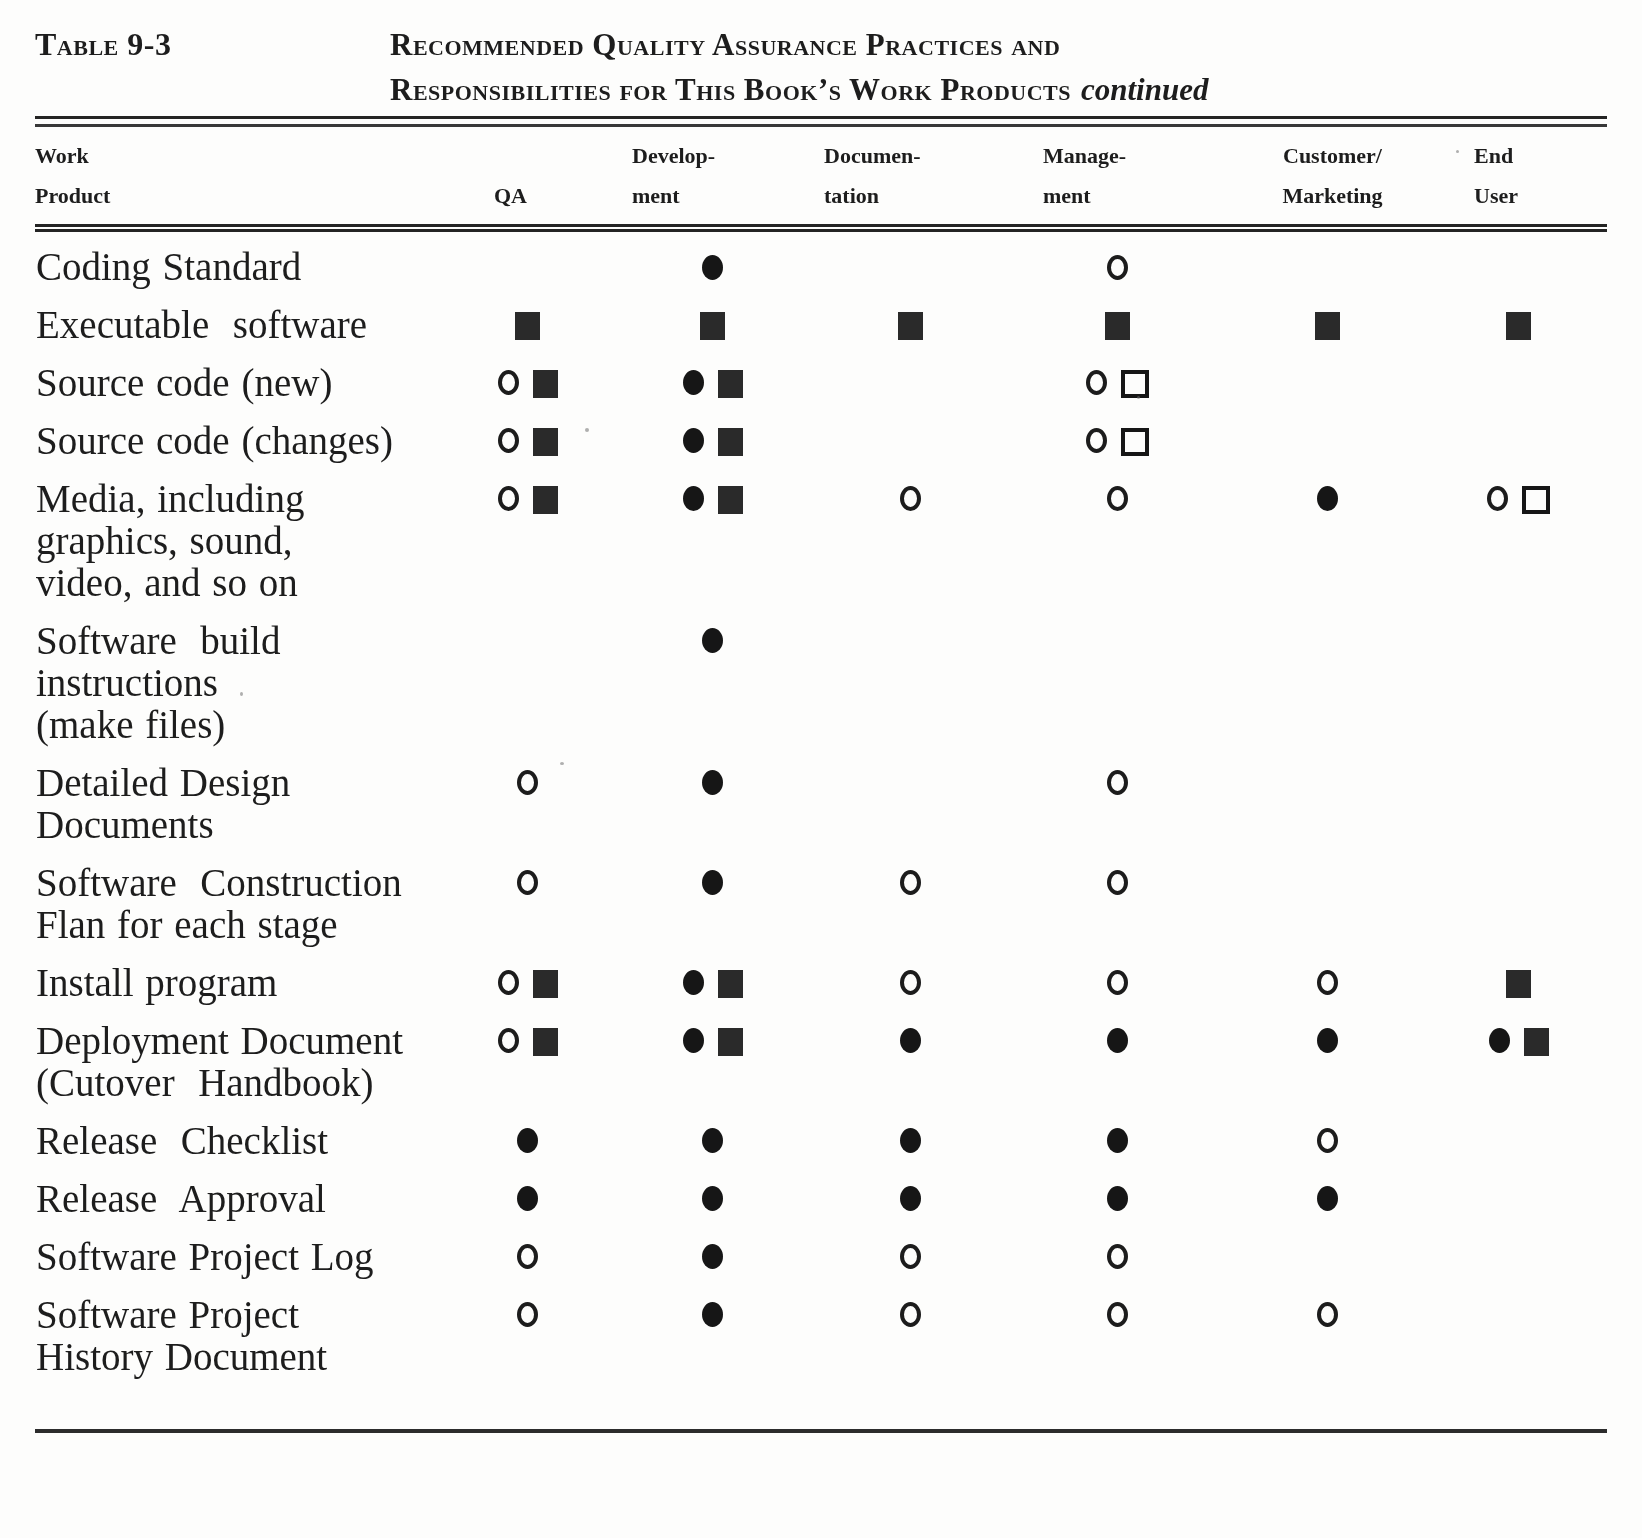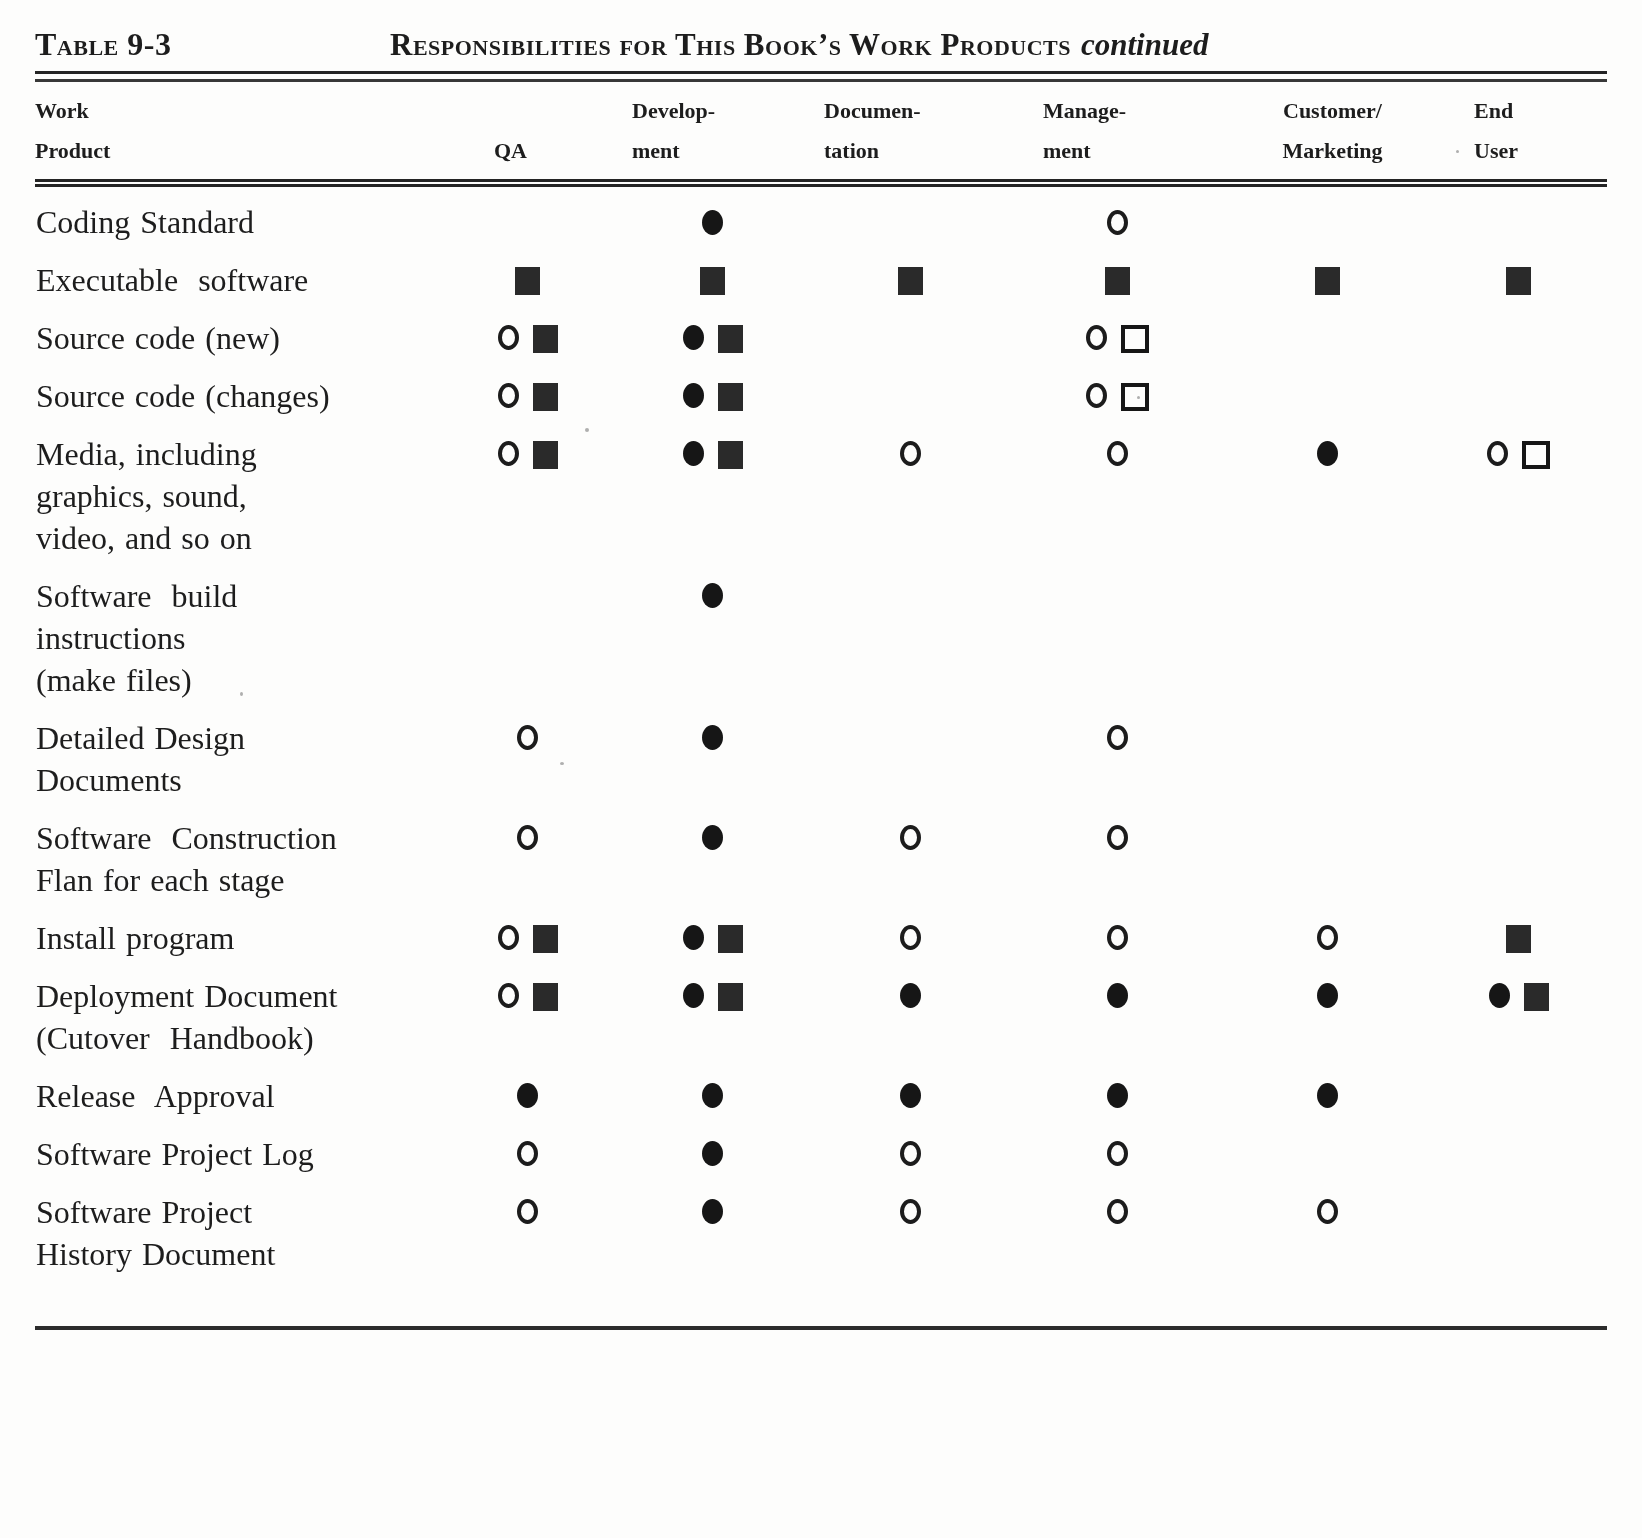--- a/index.html
+++ b/index.html
@@ -92,21 +92,21 @@
   thead th.h-mgmt { padding-left: 33px; }
   thead th.h-cust { padding-left: 10px; text-align: center; }
   thead th.h-end  { padding-left: 44px; }
 
   tbody td {
     vertical-align: top;
     padding-bottom: 15px;
   }
   tbody tr:first-child td { padding-top: 14px; }
   td.label {
-    font-size: 32px;
+    font-size: 39px;
     line-height: 42px;
     white-space: pre-wrap;
     word-spacing: 2px;
   }
   td.symcell {
     text-align: center;
     padding-top: 9px;
   }
   tbody tr:first-child td.symcell { padding-top: 23px; }
 
@@ -149,20 +149,21 @@
   }
 </style>
 </head>
 <body>
 
 <div class="page">
 
   <div class="caption">
     <div class="table-label">Table 9-3</div>
     <div class="title-block">
+      <div>Recommended Quality Assurance Practices and</div>
       <div><span>Responsibilities for This Book’s Work Products</span><span class="continued">continued</span></div>
     </div>
   </div>
 
   <div class="top-rule"></div>
 
   <table class="qa-table">
     <colgroup>
       <col class="c-label">
         <col class="c-qa">
@@ -281,20 +282,29 @@
           <td class="label">Deployment Document
 (Cutover  Handbook)</td>
           <td class="symcell"><span class="sym circle open"></span><span class="sym square filled"></span></td>
           <td class="symcell"><span class="sym circle filled"></span><span class="sym square filled"></span></td>
           <td class="symcell"><span class="sym circle filled"></span></td>
           <td class="symcell"><span class="sym circle filled"></span></td>
           <td class="symcell"><span class="sym circle filled"></span></td>
           <td class="symcell"><span class="sym circle filled"></span><span class="sym square filled"></span></td>
         </tr>
         <tr>
+          <td class="label">Release  Checklist</td>
+          <td class="symcell"><span class="sym circle filled"></span></td>
+          <td class="symcell"><span class="sym circle filled"></span></td>
+          <td class="symcell"><span class="sym circle filled"></span></td>
+          <td class="symcell"><span class="sym circle filled"></span></td>
+          <td class="symcell"><span class="sym circle open"></span></td>
+          <td class="symcell"></td>
+        </tr>
+        <tr>
           <td class="label">Release  Approval</td>
           <td class="symcell"><span class="sym circle filled"></span></td>
           <td class="symcell"><span class="sym circle filled"></span></td>
           <td class="symcell"><span class="sym circle filled"></span></td>
           <td class="symcell"><span class="sym circle filled"></span></td>
           <td class="symcell"><span class="sym circle filled"></span></td>
           <td class="symcell"></td>
         </tr>
         <tr>
           <td class="label">Software Project Log</td>

